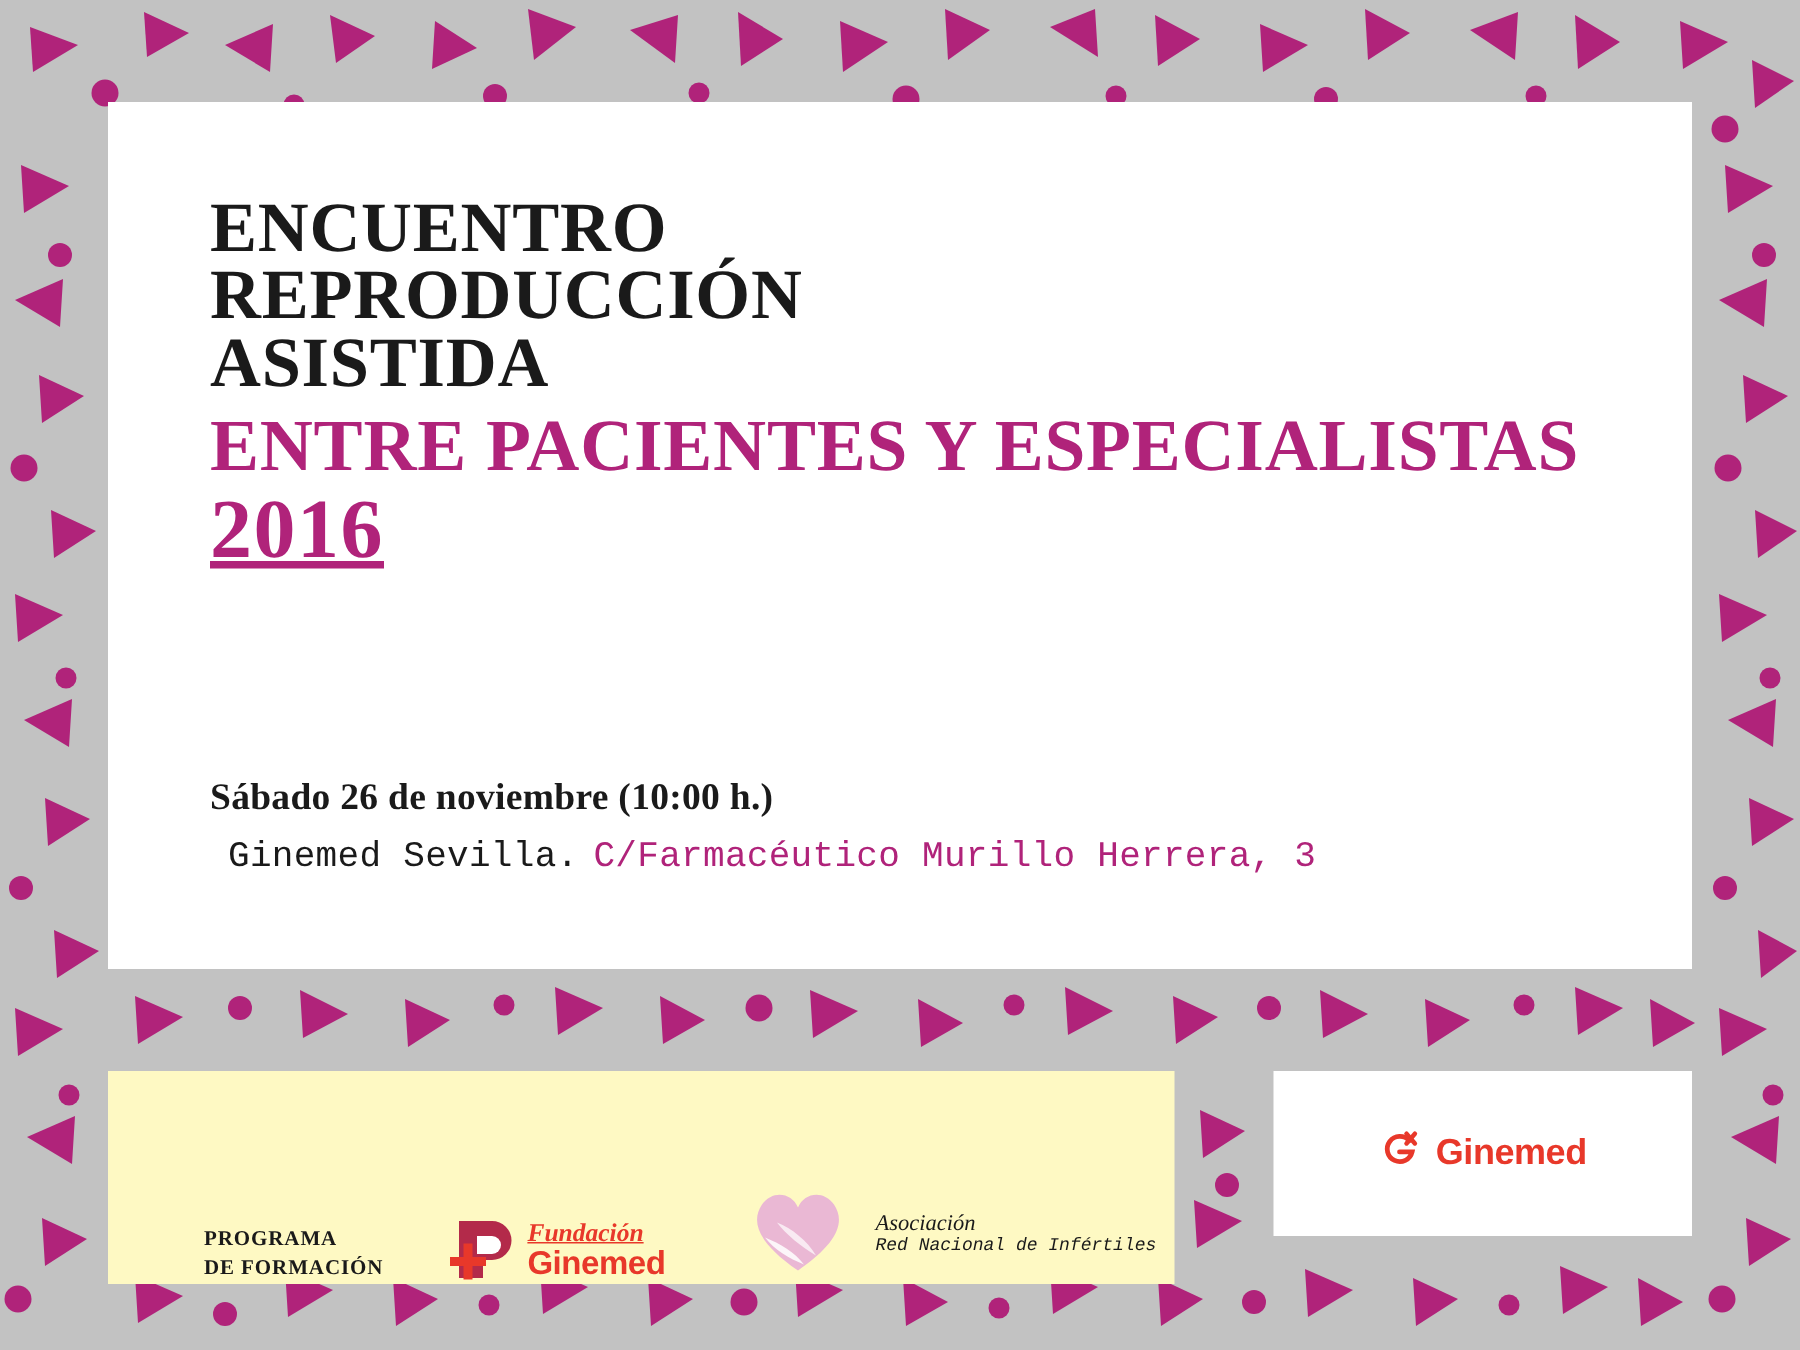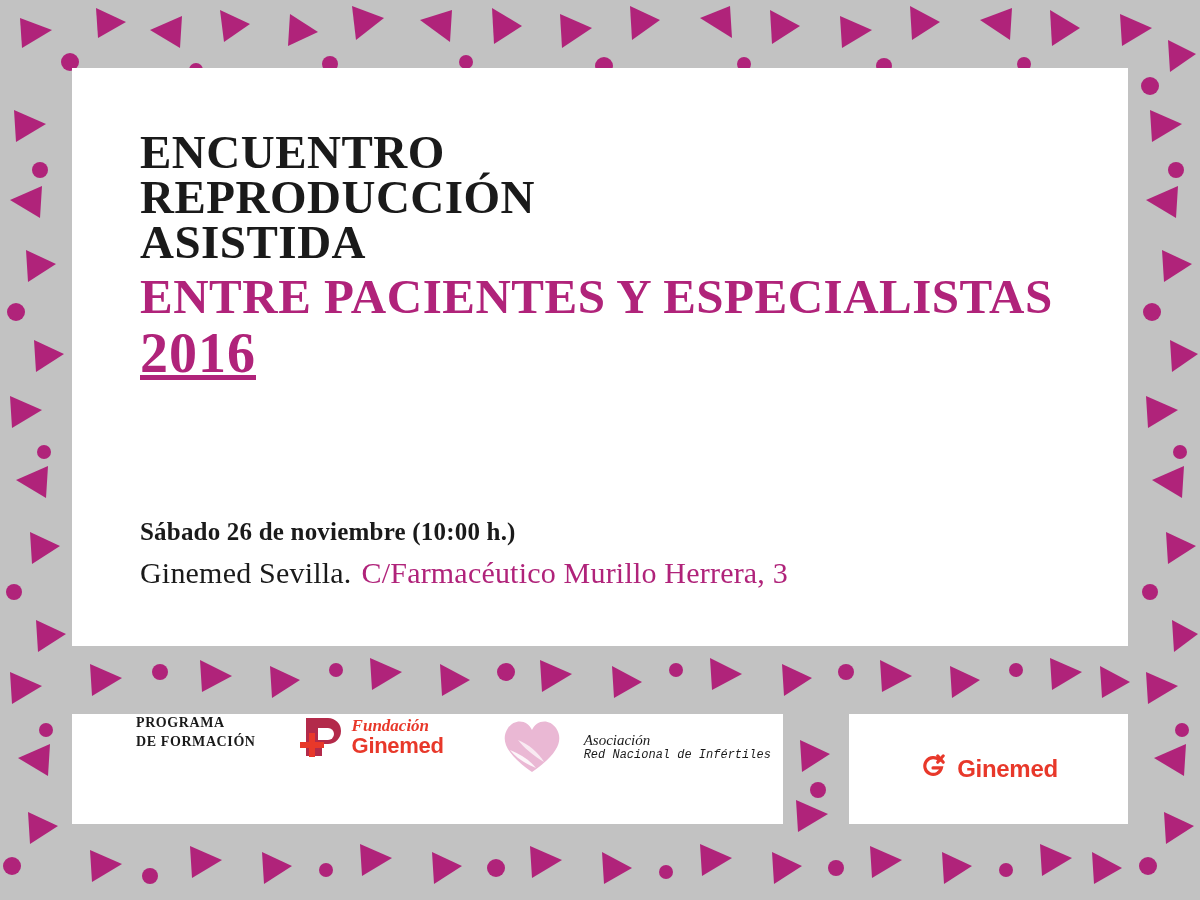--- a/index.html
+++ b/index.html
@@ -89,42 +89,42 @@
   }
   .date-line {
     font-family: "Liberation Serif", serif;
     font-weight: bold;
     font-size: 25px;
     color: #1a1a1a;
     margin: 0 0 10px 0;
     letter-spacing: 0.2px;
   }
   .venue-line {
-    font-family: Liberation Serif, serif;
-    font-size: 30px;
-    color: #1a1a1a;
-    margin: 0;
+    font-family: Liberation Mono, monospace;
+    font-size: 24px;
+    color: #1a1a1a;
+    margin: 12px;
     letter-spacing: 0.2px;
   }
   .venue-line .address {
     color: #b0237a;
     margin-left: 10px;
   }
 
   
   .footer-left {
     position: absolute;
     left: 72px;
     top: 714px;
     width: 711px;
-    height: 110px;
-    background: #ffffff;
+    height: 142px;
+    background: #fef9c3;
     z-index: 2;
     display: flex;
-    align-items: flex-start;
+    align-items: flex-end;
   }
   .footer-right {
     position: absolute;
     left: 849px;
     top: 714px;
     width: 279px;
     height: 110px;
     background: #ffffff;
     z-index: 2;
     display: flex;
@@ -156,20 +156,21 @@
   .fundacion-text {
     line-height: 1.05;
   }
   .fundacion-text .fund {
     font-family: "Liberation Serif", serif;
     font-style: italic;
     font-weight: bold;
     font-size: 17px;
     color: #e8382a;
     display: block;
+    text-decoration: underline;
   }
   .fundacion-text .gine {
     font-family: "Liberation Sans", sans-serif;
     font-weight: bold;
     font-size: 22px;
     color: #e8382a;
     display: block;
     letter-spacing: -0.3px;
   }
 

